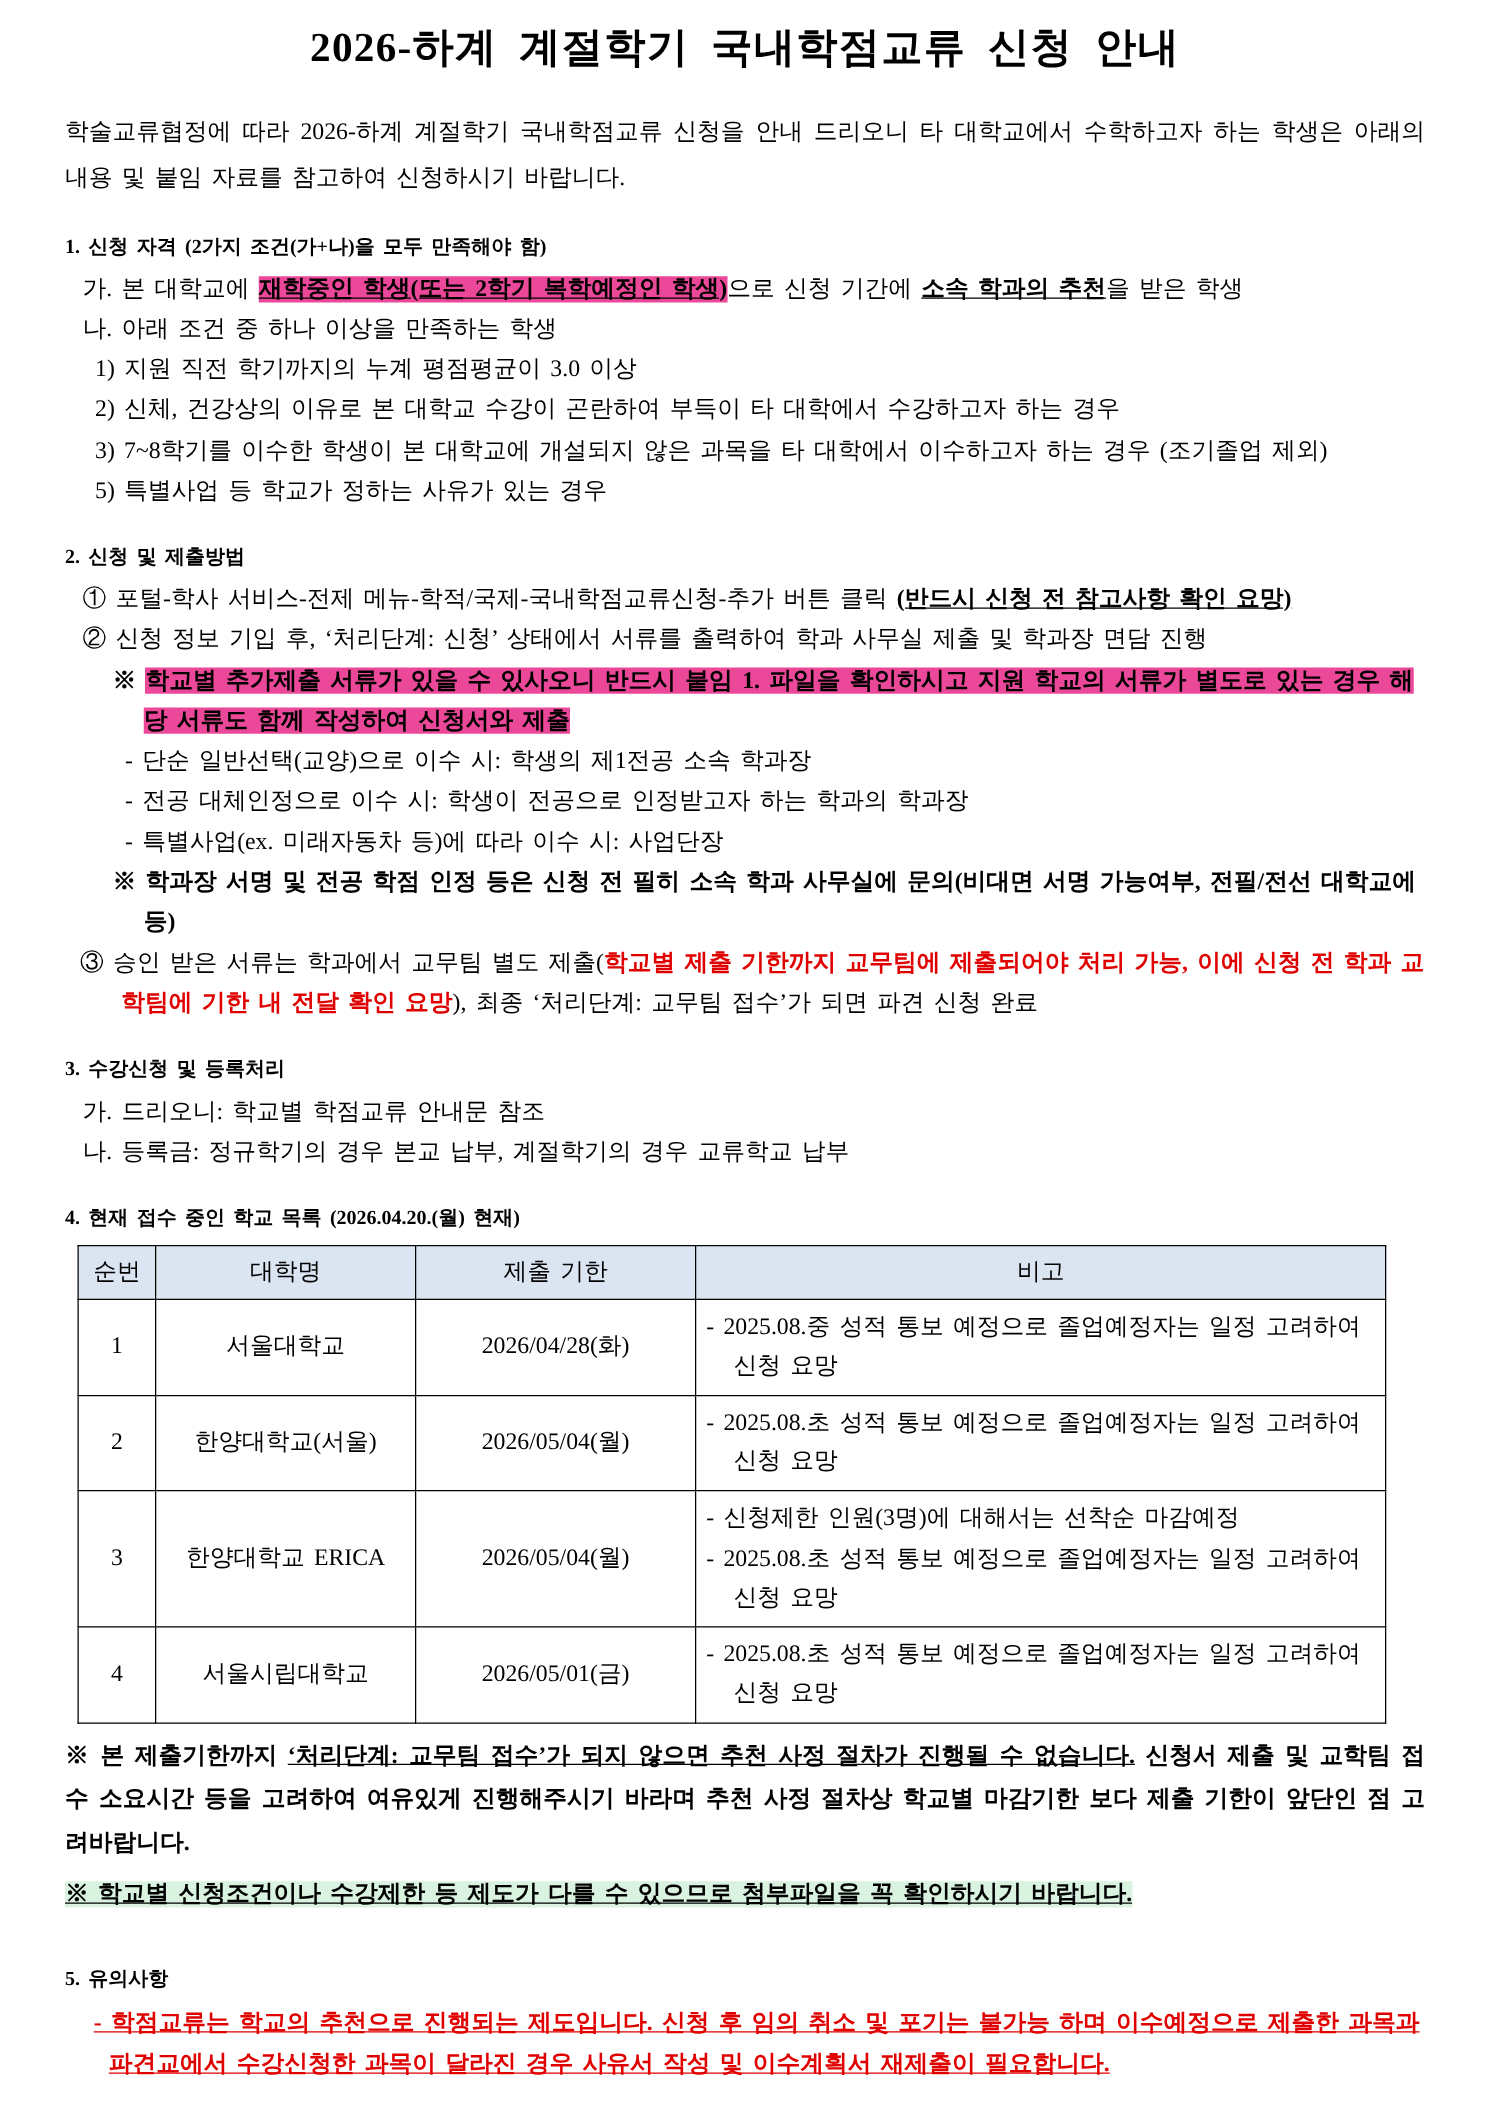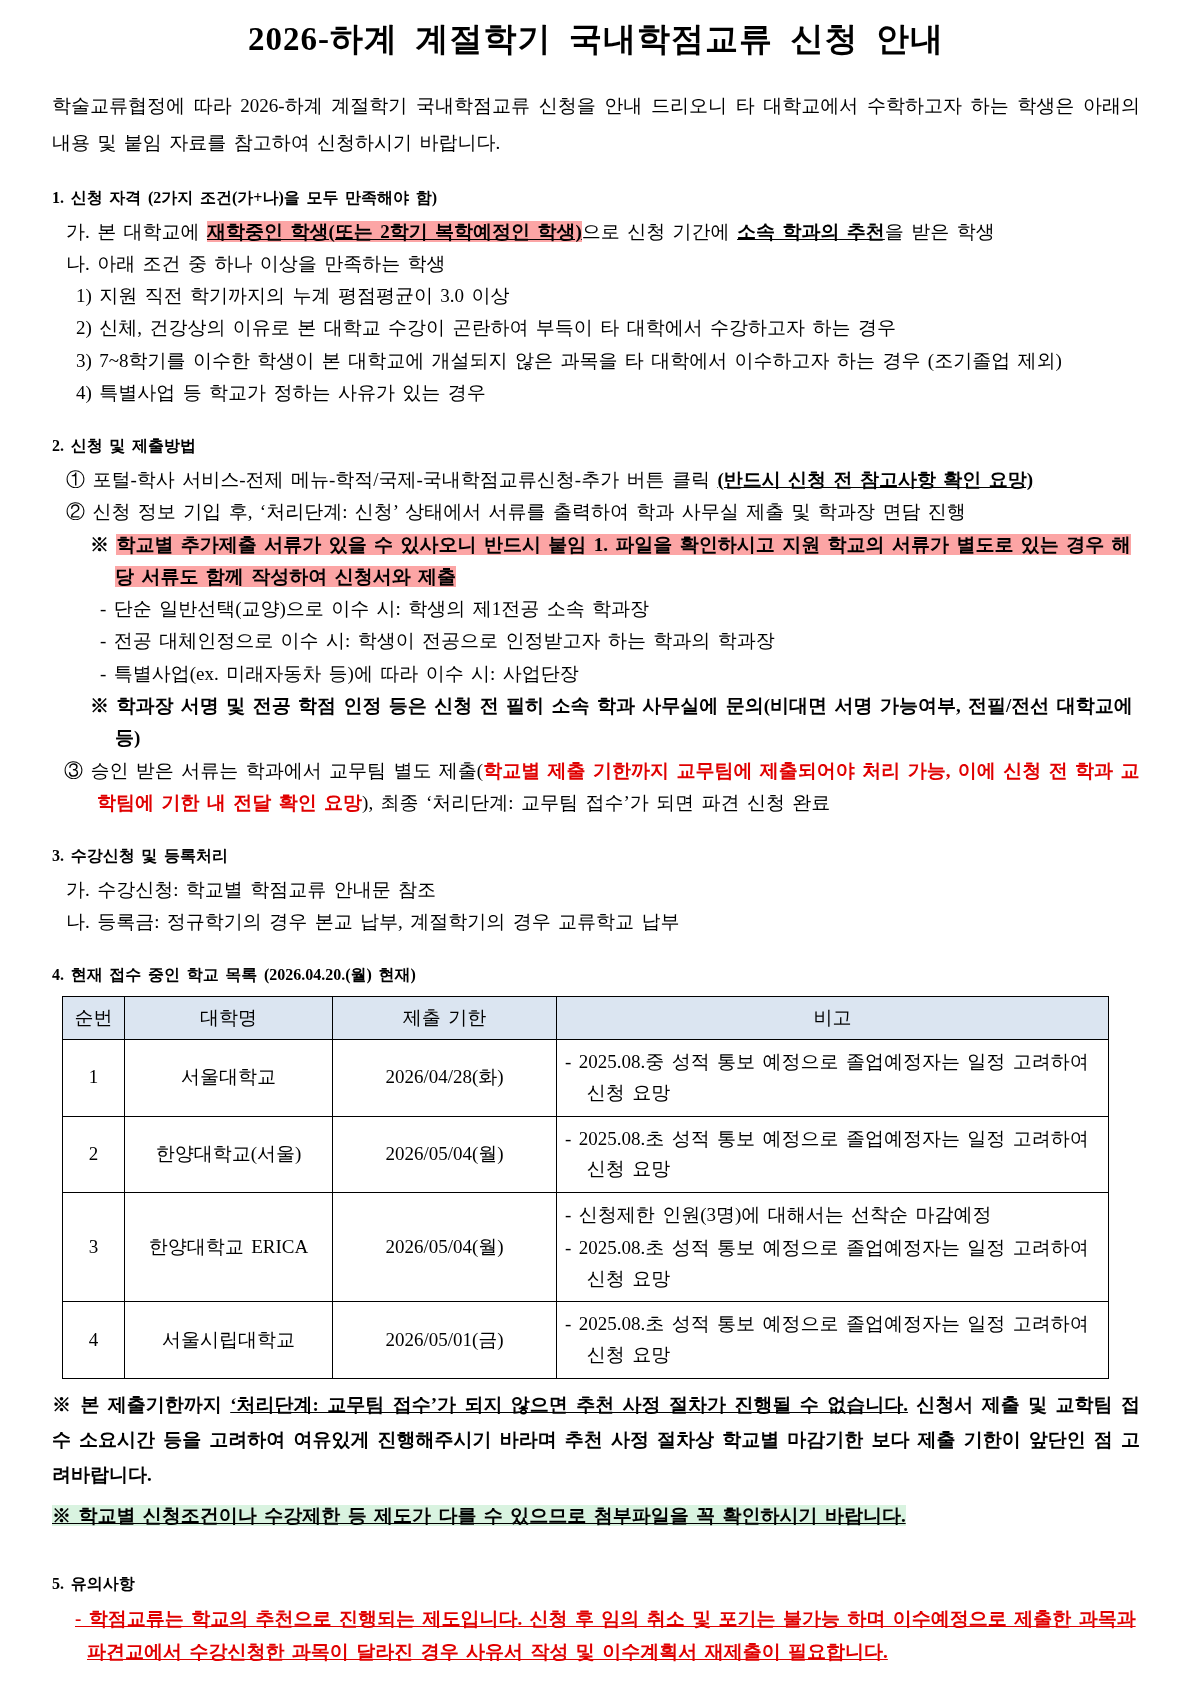--- a/index.html
+++ b/index.html
@@ -16,21 +16,21 @@
   }
   .intro{margin:26px 0 0 0;text-align:justify;line-height:1.95;}
   .sec-heading{font-size:16px;font-weight:bold;margin:24px 0 5px 0;line-height:1.6;}
   .line{margin:0;line-height:1.7;}
   .ind1{padding-left:14px;}
   .ind2{padding-left:24px;}
   .hang-note{padding-left:63px;text-indent:-25px;}
   .dash-item{padding-left:48px;}
   .bold{font-weight:bold;}
   .step3{padding-left:45px;text-indent:-33px;}
-  .hl-yellow{background:#fca5a5;margin-top:40px;}
+  .hl-yellow{background:#ec4899;margin-top:40px;}
   .u{text-decoration:underline;}
   .red{color:#e00000;}
   .deadline-note{margin-top:8px;font-weight:bold;text-align:justify;line-height:1.85;}
   .green-note{margin-top:6px;font-weight:bold;line-height:1.85;}
   .green-note .hl-green{background:#d9f3e0;text-decoration:underline;}
   .s5-item{padding-left:35px;text-indent:-12px;font-weight:bold;line-height:1.75;margin-top:2px;}
   .s5-red{color:#e00000;}
   
   table.univ{
     border-collapse:collapse;margin:8px 0 4px 10px;width:1008px;
@@ -59,40 +59,40 @@
   <p class="intro">학술교류협정에 따라 2026-하계 계절학기 국내학점교류 신청을 안내 드리오니 타 대학교에서 수학하고자 하는 학생은 아래의 내용 및 붙임 자료를 참고하여 신청하시기 바랍니다.</p>
 
   <div class="sec-heading">1. 신청 자격 (2가지 조건(가+나)을 모두 만족해야 함)</div>
   <div class="line ind1">
     <span>가. 본 대학교에 </span><span class="hl-yellow bold u">재학중인 학생(또는 2학기 복학예정인 학생)</span><span>으로 신청 기간에 </span><span class="bold u">소속 학과의 추천</span><span>을 받은 학생</span>
   </div>
   <div class="line ind1">나. 아래 조건 중 하나 이상을 만족하는 학생</div>
   <div class="line ind2">1) 지원 직전 학기까지의 누계 평점평균이 3.0 이상</div>
   <div class="line ind2">2) 신체, 건강상의 이유로 본 대학교 수강이 곤란하여 부득이 타 대학에서 수강하고자 하는 경우</div>
   <div class="line ind2">3) 7~8학기를 이수한 학생이 본 대학교에 개설되지 않은 과목을 타 대학에서 이수하고자 하는 경우 (조기졸업 제외)</div>
-  <div class="line ind2">4) 특별사업 등 학교가 정하는 사유가 있는 경우</div>
+  <div class="line ind2">5) 특별사업 등 학교가 정하는 사유가 있는 경우</div>
 
   <div class="sec-heading">2. 신청 및 제출방법</div>
   <div class="line ind1">
     <span>① 포털-학사 서비스-전제 메뉴-학적/국제-국내학점교류신청-추가 버튼 클릭 </span><span class="bold u">(반드시 신청 전 참고사항 확인 요망)</span>
   </div>
   <div class="line ind1">② 신청 정보 기입 후, ‘처리단계: 신청’ 상태에서 서류를 출력하여 학과 사무실 제출 및 학과장 면담 진행</div>
   <div class="line hang-note">
     <span class="bold">※ </span><span class="hl-yellow bold">학교별 추가제출 서류가 있을 수 있사오니 반드시 붙임 1. 파일을 확인하시고 지원 학교의 서류가 별도로 있는 경우 해당 서류도 함께 작성하여 신청서와 제출</span>
   </div>
   <div class="line dash-item">- 단순 일반선택(교양)으로 이수 시: 학생의 제1전공 소속 학과장</div>
   <div class="line dash-item">- 전공 대체인정으로 이수 시: 학생이 전공으로 인정받고자 하는 학과의 학과장</div>
   <div class="line dash-item">- 특별사업(ex. 미래자동차 등)에 따라 이수 시: 사업단장</div>
   <div class="line hang-note bold">※ 학과장 서명 및 전공 학점 인정 등은 신청 전 필히 소속 학과 사무실에 문의(비대면 서명 가능여부, 전필/전선 대학교에 등)</div>
   <div class="line step3">
     <span>③ 승인 받은 서류는 학과에서 교무팀 별도 제출(</span><span class="red bold">학교별 제출 기한까지 교무팀에 제출되어야 처리 가능, 이에 신청 전 학과 교학팀에 기한 내 전달 확인 요망</span><span>), 최종 ‘처리단계: 교무팀 접수’가 되면 파견 신청 완료</span>
   </div>
 
   <div class="sec-heading">3. 수강신청 및 등록처리</div>
-  <div class="line ind1">가. 수강신청: 학교별 학점교류 안내문 참조</div>
+  <div class="line ind1">가. 드리오니: 학교별 학점교류 안내문 참조</div>
   <div class="line ind1">나. 등록금: 정규학기의 경우 본교 납부, 계절학기의 경우 교류학교 납부</div>
 
   <div class="sec-heading">4. 현재 접수 중인 학교 목록 (2026.04.20.(월) 현재)</div>
 
   <table class="univ">
     <colgroup>
       <col class="col-no">
         <col class="col-univ">
         <col class="col-deadline">
         <col class="col-remark">

